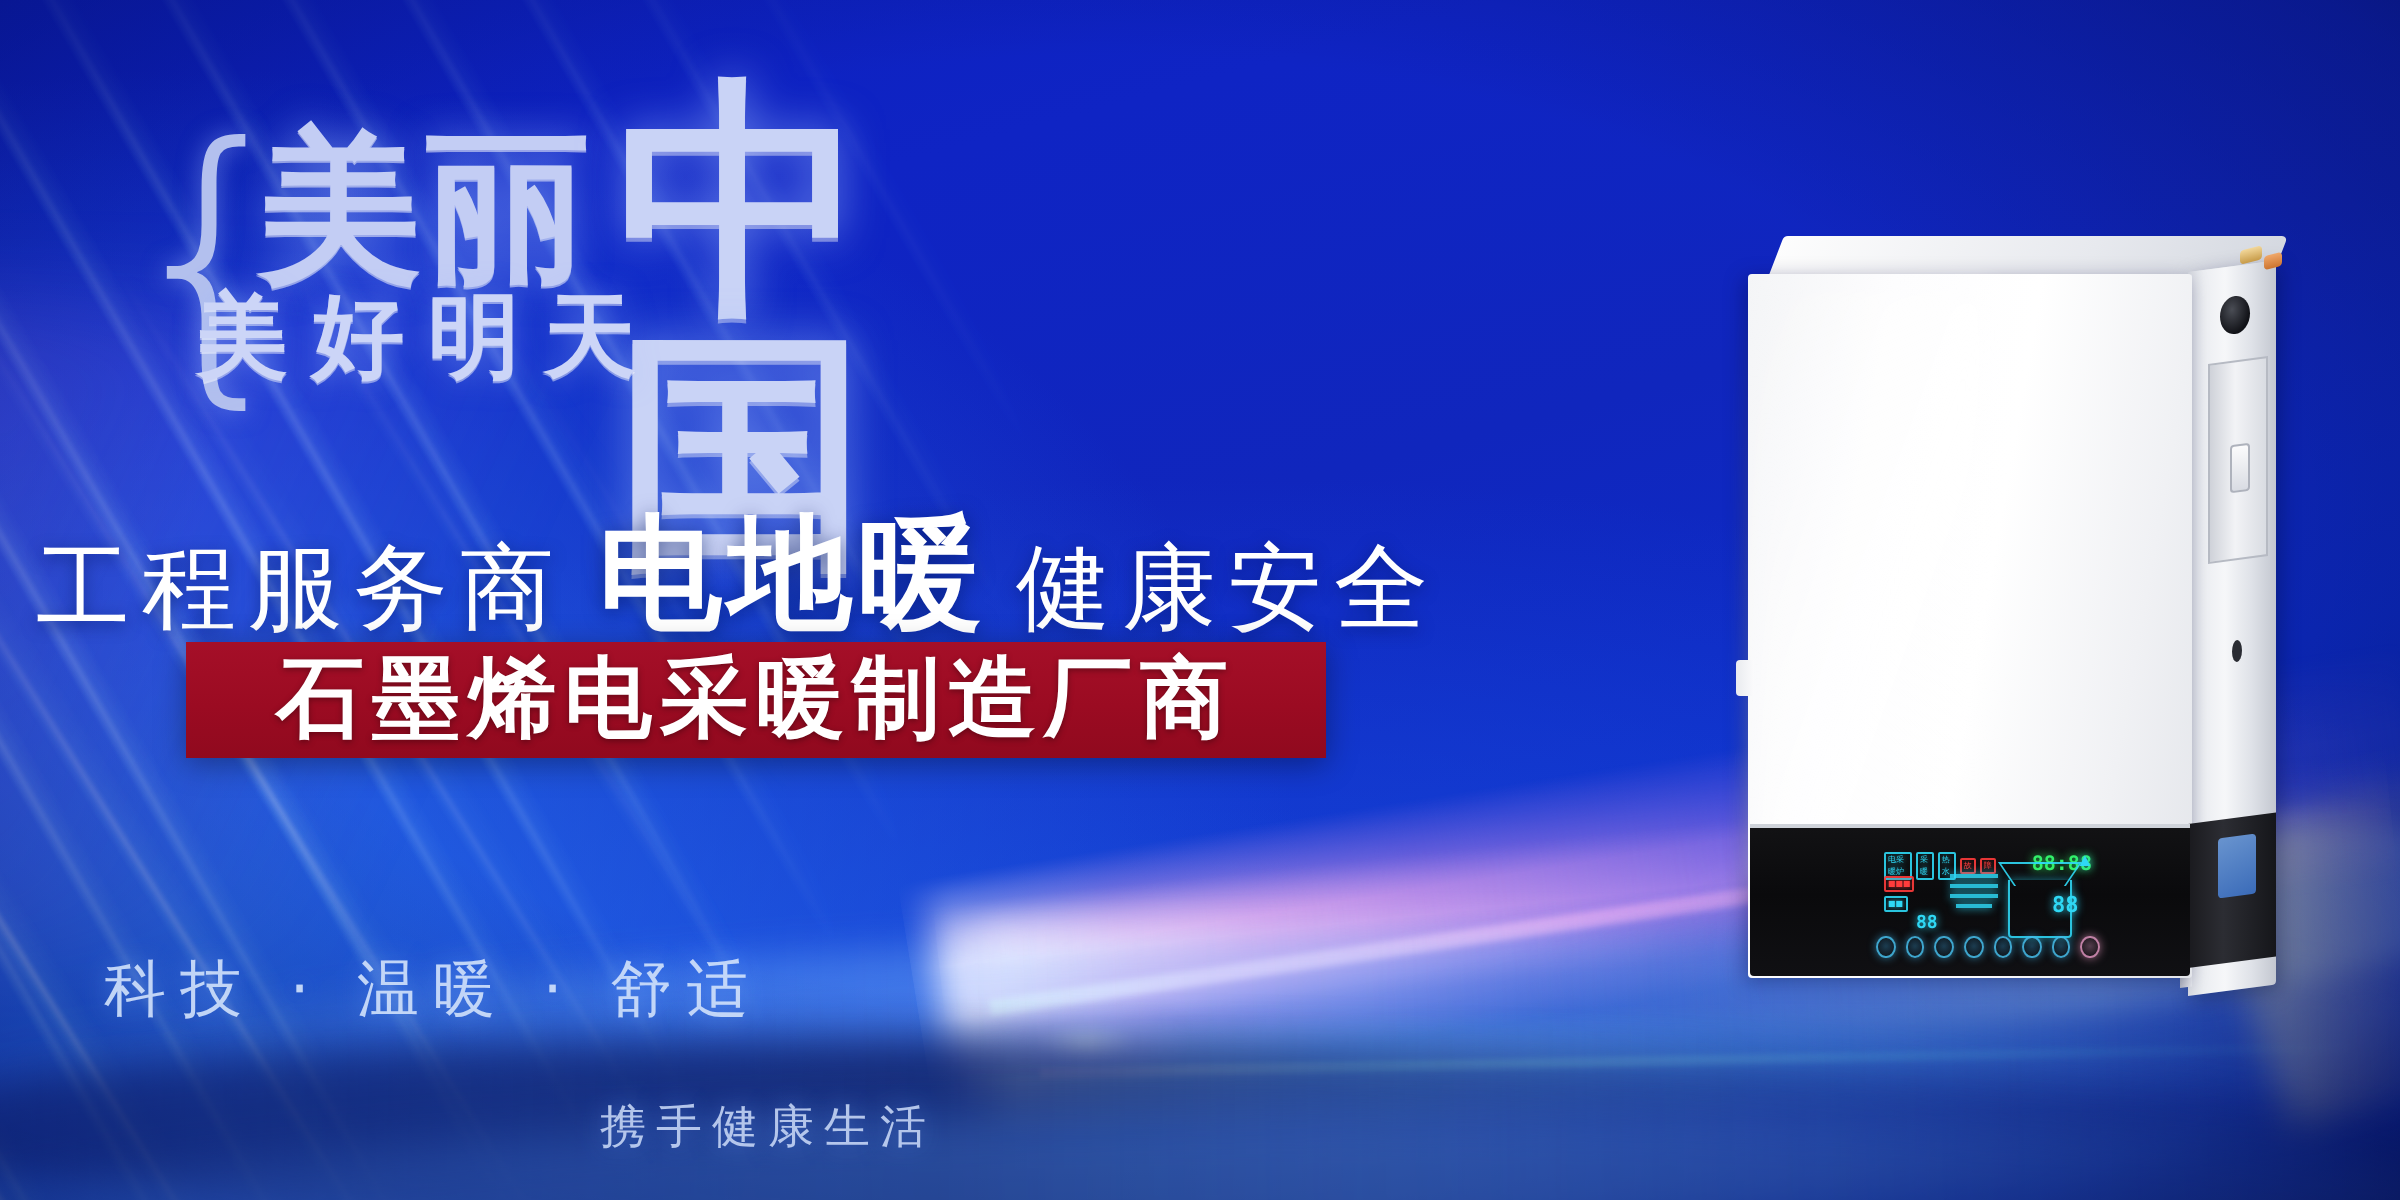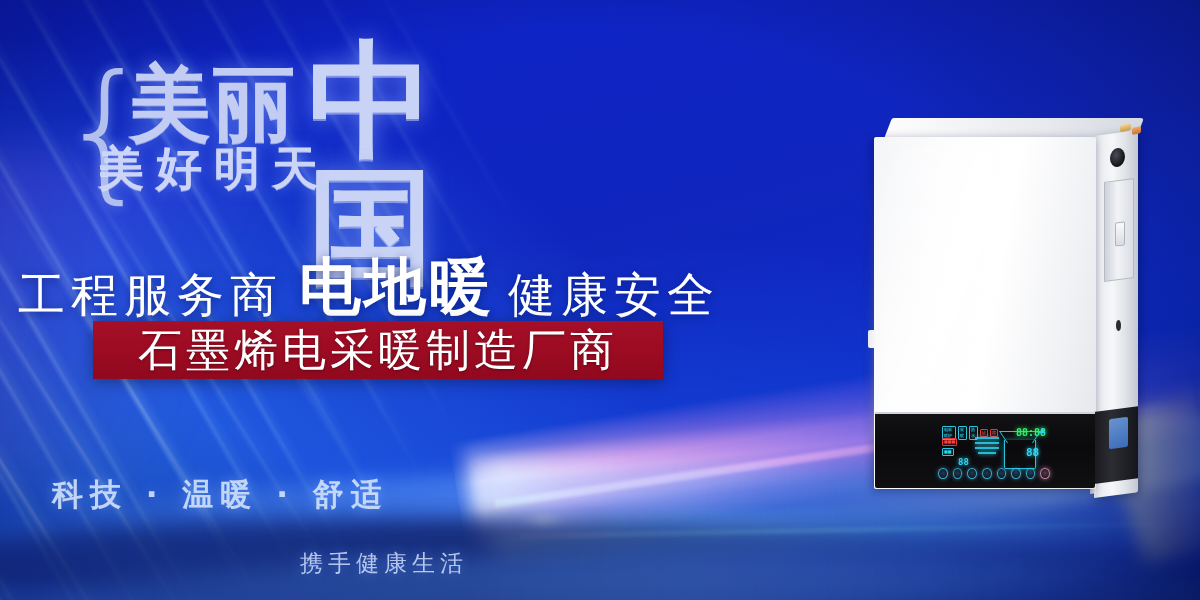--- a/index.html
+++ b/index.html
@@ -143,27 +143,27 @@
     font-family:"DejaVu Sans","Liberation Sans",sans-serif;line-height:1;
     text-shadow:0 2px 8px rgba(0,20,90,.55);}
   .hl-b{font-size:62px;letter-spacing:3px;color:#fff;font-weight:700;line-height:1;
     margin:0 14px 0 16px;font-family:"DejaVu Sans","Liberation Sans",sans-serif;
     text-shadow:0 2px 10px rgba(0,20,90,.6);}
 
   
   #redbar{position:absolute;left:93px;top:321px;width:570px;height:58px;
     background:linear-gradient(180deg,#a50f28 0%,#9b0b22 55%,#90091e 100%);
     box-shadow:0 3px 14px rgba(0,0,0,.35);display:flex;align-items:center;justify-content:center;}
-  #redbar span{font-size:44px;letter-spacing:4px;color:#fff;font-weight:400;line-height:1;
+  #redbar span{font-size:44px;letter-spacing:4px;color:#fff;font-weight:700;line-height:1;
     font-family:"DejaVu Sans","Liberation Sans",sans-serif;text-shadow:0 1px 3px rgba(0,0,0,.35);}
 
   
   #tag1{position:absolute;left:52px;top:474px;font-size:31px;letter-spacing:7px;
     color:#cfe0fb;font-family:"DejaVu Sans","Liberation Sans",sans-serif;
-    text-shadow:0 0 14px rgba(120,170,255,.6);opacity:.92;font-weight:bold;}
+    text-shadow:0 0 14px rgba(120,170,255,.6);opacity:.92;}
   #tag2{position:absolute;left:300px;top:548px;font-size:23px;letter-spacing:5px;
     color:#c9d9f8;font-family:"DejaVu Sans","Liberation Sans",sans-serif;
     text-shadow:0 0 13px rgba(110,160,255,.6);opacity:.88;}
 
   
   #product{position:absolute;left:866px;top:118px;width:300px;height:400px;}
   .pr-top{position:absolute;left:16px;top:0;width:252px;height:26px;
     background:linear-gradient(100deg,#fdfdfd,#e7e9ee 62%,#d4d8e0);
     transform:skewX(-21deg);transform-origin:left bottom;border-radius:2px 3px 0 0;}
   .pr-face{position:absolute;left:8px;top:19px;width:222px;height:352px;

